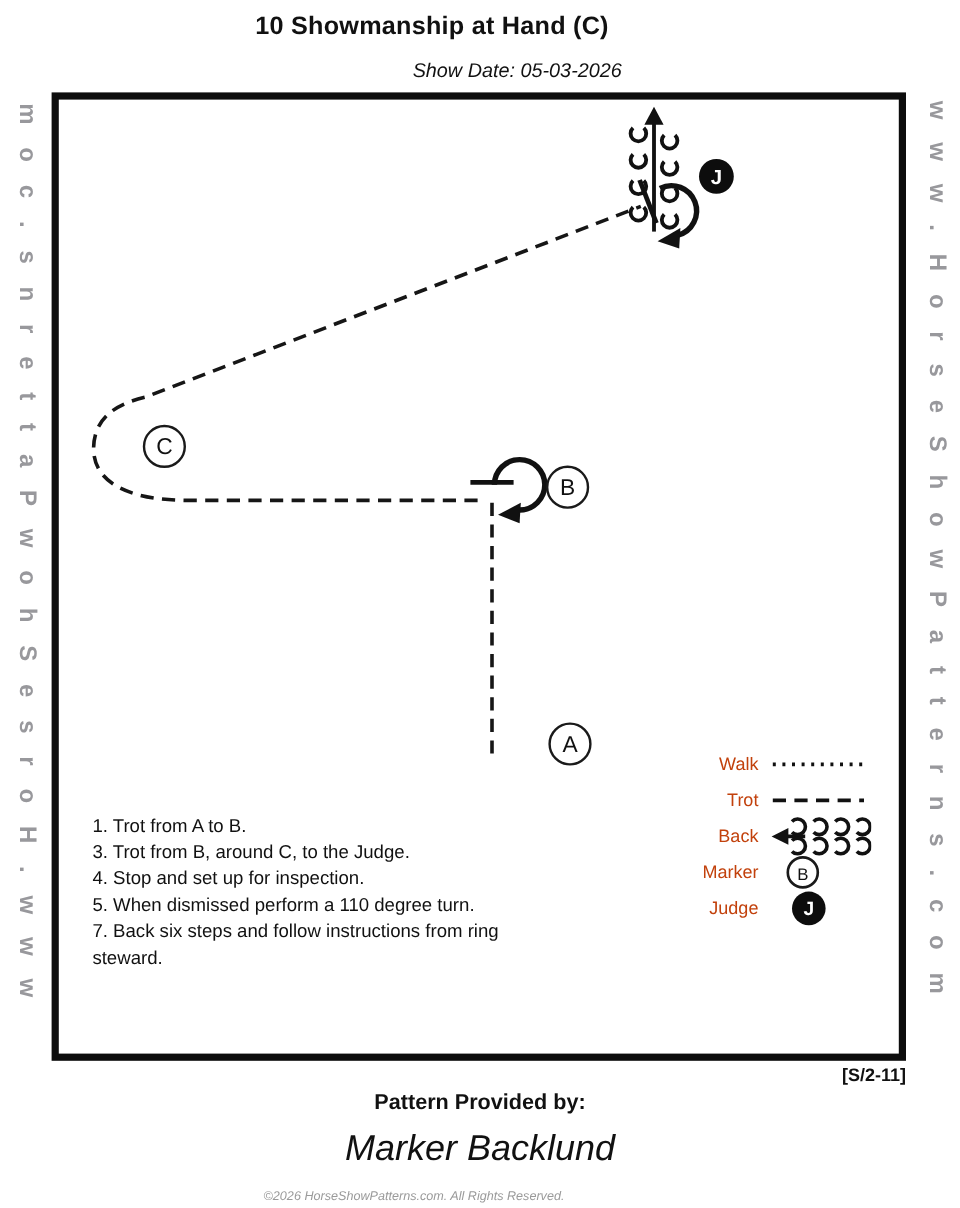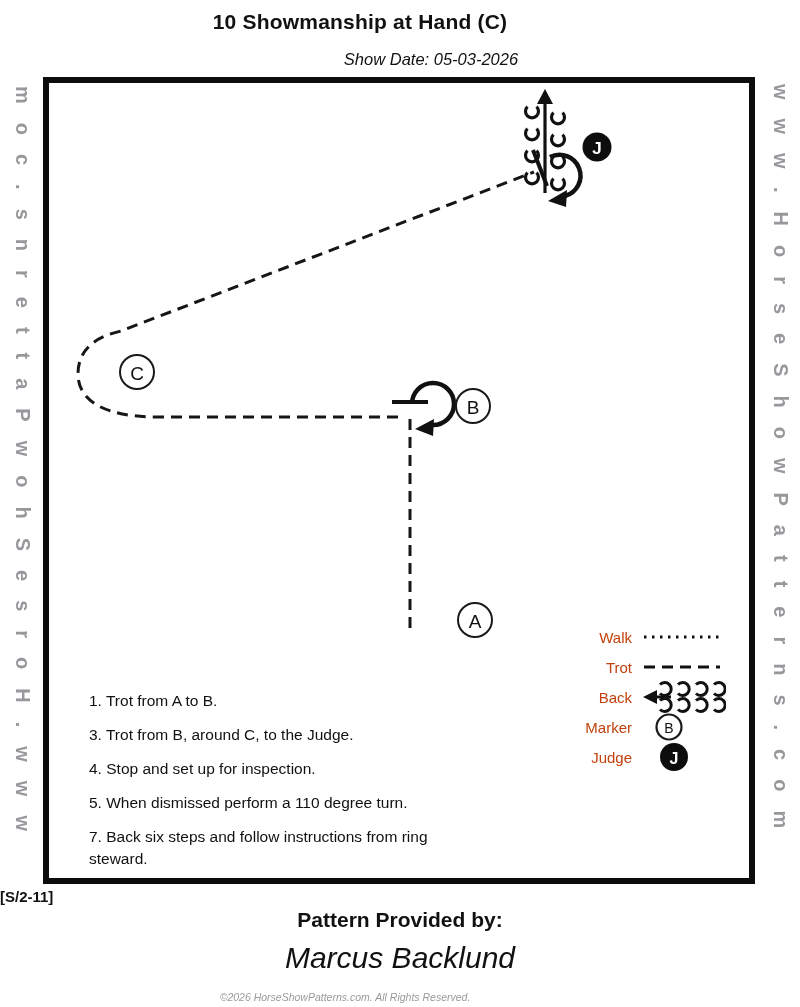--- a/index.html
+++ b/index.html
@@ -29,28 +29,28 @@
   .diagram-svg{position:absolute;left:0;top:0;}
   .legend{position:absolute;left:582px;top:622px;}
   .legend-row{display:flex;align-items:center;height:30px;}
   .legend-label{
     width:50px;text-align:right;margin-right:9px;font-size:15px;color:#c2410c;
   }
   .instructions{
     position:absolute;left:77px;top:678px;width:398px;
     font-size:15.5px;line-height:22px;color:#111;
   }
-  .instructions p{margin:12px;}
+  .instructions p{margin:0;}
   .pattern-code{
-    position:absolute;top:888px;left:0;width:755px;text-align:left;
+    position:absolute;top:888px;left:0;width:755px;text-align:right;
     font-size:15px;font-weight:bold;
   }
   .provided-by-label{
     position:absolute;top:908px;left:0;width:800px;text-align:center;
-    font-size:21px;font-weight:bold;
+    font-size:18px;font-weight:bold;
   }
   .provided-by-name{
     position:absolute;top:941px;left:0;width:800px;text-align:center;
     font-size:30px;font-style:italic;
   }
   .copyright{
     position:absolute;top:991px;left:0;width:690px;text-align:center;
     font-size:10.5px;font-style:italic;color:#9a9a9a;
   }
 </style>
@@ -160,14 +160,14 @@
 <div class="instructions">
   <p>1. Trot from A to B.</p>
   <p>3. Trot from B, around C, to the Judge.</p>
   <p>4. Stop and set up for inspection.</p>
   <p>5. When dismissed perform a 110 degree turn.</p>
   <p>7. Back six steps and follow instructions from ring steward.</p>
 </div>
 
 <div class="pattern-code">[S/2-11]</div>
 <div class="provided-by-label">Pattern Provided by:</div>
-<div class="provided-by-name">Marcus Backlund</div>
+<div class="provided-by-name">Marker Backlund</div>
 <div class="copyright">©2026 HorseShowPatterns.com. All Rights Reserved.</div>
 
 </body></html>

